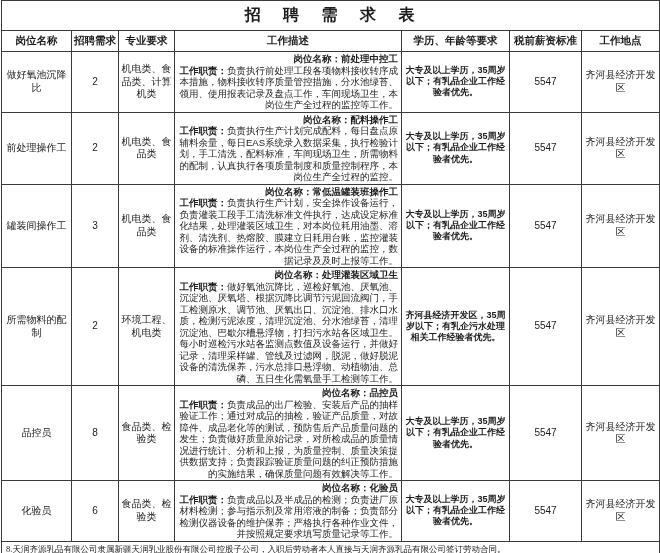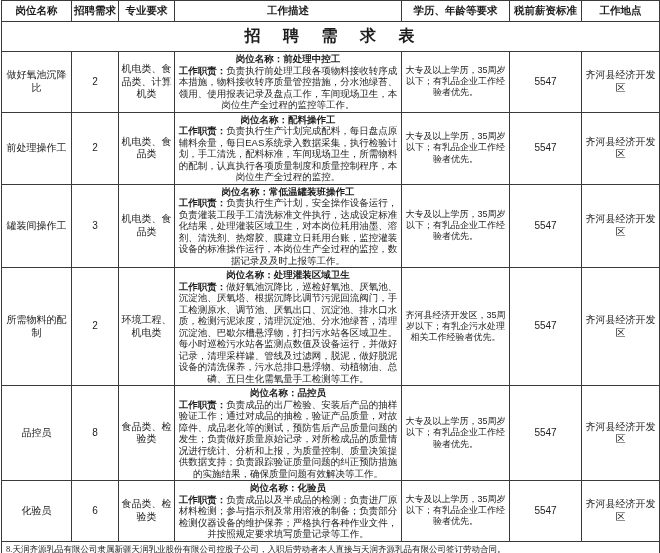--- a/index.html
+++ b/index.html
@@ -9,22 +9,22 @@
     box-sizing:border-box;overflow:hidden;
   }
   table{width:658px;margin:0 1px;border-collapse:collapse;table-layout:fixed;}
   th,td{border:1px solid #3a3a3a;overflow:hidden;box-sizing:border-box;padding:1px 2px;}
   .title-cell{
     height:30px;text-align:center;font-weight:bold;font-size:16px;
     letter-spacing:9px;padding-left:9px;border:1px solid #3a3a3a;
   }
   th.hdr{height:21px;font-size:10.5px;font-weight:bold;text-align:center;vertical-align:middle;}
   td.c{font-size:10px;text-align:center;vertical-align:middle;line-height:1.25;}
-  td.req{font-size:9px;padding:1px 3px;}
-  td.desc{font-size:9.5px;text-align:center;vertical-align:top;line-height:11.5px;padding:1px 3px;}
+  td.req{font-size:9px;padding:1px 3px;font-weight:bold;}
+  td.desc{font-size:9.5px;text-align:right;vertical-align:top;line-height:11.5px;padding:1px 3px;}
   .desc b{font-weight:bold;}
   tbody tr:nth-child(1){height:53px;}
   tbody tr:nth-child(2){height:62px;}
   tbody tr:nth-child(3){height:70px;}
   tbody tr:nth-child(4){height:110px;}
   tbody tr:nth-child(5){height:93px;}
   tbody tr:nth-child(6){height:55px;}
   td.notes{
     height:48px;vertical-align:top;text-align:left;
     font-size:8.5px;line-height:11px;padding:2px 4px;
@@ -40,32 +40,32 @@
     <colgroup>
       <col style="width:70px">
         <col style="width:47px">
         <col style="width:56px">
       <col style="width:227px">
         <col style="width:108px">
         <col style="width:72px">
         <col style="width:78px">
     </colgroup>
     <thead>
+      <tr>
+        <td class="title-cell" colspan="7">招 聘 需 求 表</td>
+      </tr>
       <tr id="header-row">
           <th class="hdr">岗位名称</th>
           <th class="hdr">招聘需求</th>
           <th class="hdr">专业要求</th>
           <th class="hdr">工作描述</th>
           <th class="hdr">学历、年龄等要求</th>
           <th class="hdr">税前薪资标准</th>
           <th class="hdr">工作地点</th>
         </tr>
-      <tr>
-        <td class="title-cell" colspan="7">招 聘 需 求 表</td>
-      </tr>
     </thead>
     <tbody id="table-body">
         <tr>
     <td class="c">做好氧池沉降比</td>
     <td class="c">2</td>
     <td class="c">机电类、食品类、计算机类</td>
     <td class="desc">
       <div><b>岗位名称：</b><b>前处理中控工</b></div>
       <div><b>工作职责：</b><span>负责执行前处理工段各项物料接收转序成本措施，物料接收转序质量管控措施，分水池绿苔、领用、使用报表记录及盘点工作，车间现场卫生，本岗位生产全过程的监控等工作。</span></div>
     </td>

